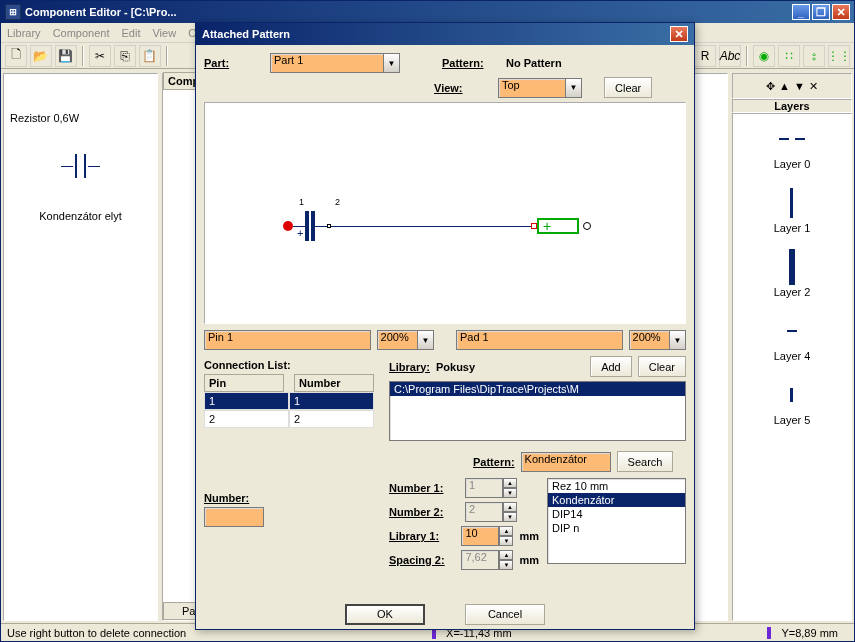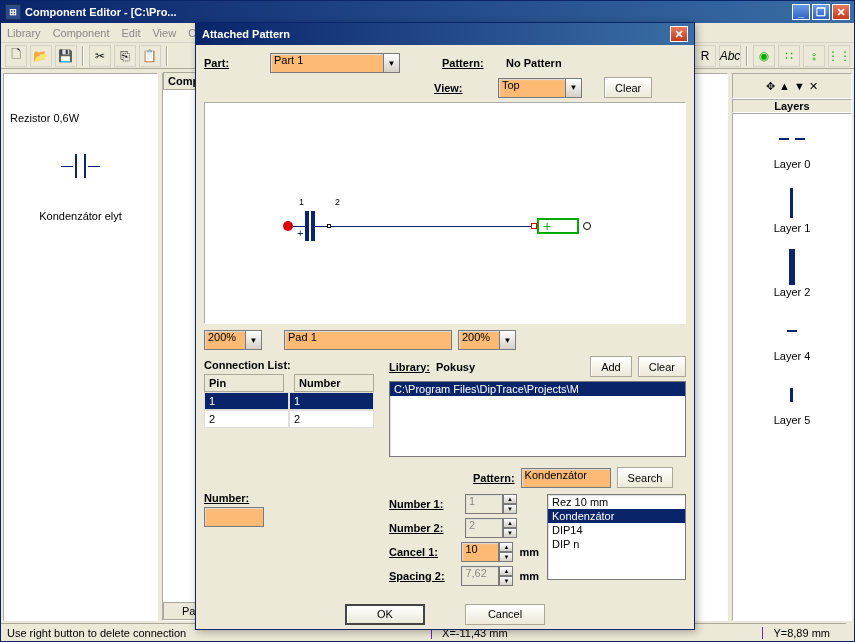--- a/index.html
+++ b/index.html
@@ -33,22 +33,22 @@
   .right-panel { width:120px; margin:2px; display:flex; flex-direction:column;}
   .nav-tools { height:26px; display:flex; align-items:center; gap:4px; justify-content:center; border:1px inset #fff;}
   .layers-title { text-align:center; font-weight:bold; border:1px inset #fff; background:#ece9d8;}
   .layers-list { flex:1; background:#fff; border:1px inset #fff; padding:6px; display:flex; flex-direction:column; gap:14px; align-items:center;}
   .layer-item { text-align:center; }
   .layer-item .lsym { height:38px; display:flex; align-items:center; justify-content:center;}
   .vbar-thin { width:3px; height:30px; background:#0a246a;}
   .vbar-thick { width:6px; height:36px; background:#0a246a;}
   .hdash { width:18px; height:2px; background:#0a246a;}
 
-  .statusbar { position:absolute; bottom:0; left:0; right:8px; height:18px; background:#ece9d8; border-top:1px solid #aca899; display:flex; align-items:center; padding:0 6px; font-size:11px;}
-  .statusbar .coord { margin-left:auto; padding:0 10px; border-left:1px solid #6d28d9;}
+  .statusbar { position:absolute; bottom:0; left:0; right:0; height:18px; background:#ece9d8; border-top:1px solid #aca899; display:flex; align-items:center; padding:0 6px; font-size:11px;}
+  .statusbar .coord { margin-left:auto; padding:0 10px; border-left:4px solid #6d28d9;}
 
   
   .dialog { position:absolute; top:22px; left:195px; width:500px; height:608px; border:1px solid #0a246a; background:#ece9d8; box-shadow:2px 2px 8px rgba(0,0,0,0.3);}
   .dialog .dlg-title { height:22px; background:linear-gradient(to right,#0a246a,#3a6ea5); color:#fff; font-weight:bold; display:flex; align-items:center; padding:0 6px;}
   .dlg-close { margin-left:auto; width:18px; height:16px; background:linear-gradient(#e87a5c,#c23a1a); border:1px solid #fff; display:flex;align-items:center;justify-content:center; }
   .dlg-body { position:absolute; top:22px; left:0; right:0; bottom:30px; padding:8px;}
   .dlg-footer { position:absolute; bottom:0; left:0; right:0; height:30px; display:flex; align-items:center; justify-content:center; gap:40px;}
 
   .btn { height:21px; border:1px solid #aca899; background:linear-gradient(#fff,#ece9d8); padding:0 16px; font-size:11px; display:inline-flex; align-items:center; justify-content:center; box-shadow:inset 1px 1px 0 #fff;}
   .btn.default { border:2px solid #444;}
@@ -251,20 +251,21 @@
         <div style="width:4px;height:4px;border:1px solid #000"></div>
         <div class="wire"></div>
         <div class="pad-sq"></div>
         <div class="pad-sym"></div>
         <div style="width:4px"></div>
         <div class="pad-o"></div>
       </div>
     </div>
 
     <div class="row" style="margin-top:6px">
+      <div class="field" style="width:168px">Pin 1</div>
       <div class="combo" style="width:58px">
         <div class="field">200%</div>
         <div class="cbtn">▼</div>
       </div>
       <div style="width:10px"></div>
       <div class="field" style="width:168px">Pad 1</div>
       <div class="combo" style="width:58px">
         <div class="field">200%</div>
         <div class="cbtn">▼</div>
       </div>
@@ -295,21 +296,21 @@
       </div>
 
       <div class="rcol">
         <div class="row">
           <label class="fl">Library:</label>
           <span style="font-weight:bold">Pokusy</span>
           <div style="flex:1"></div>
           <div class="btn small">Add</div>
           <div class="btn small">Clear</div>
         </div>
-        <div class="listbox" style="height:76px">
+        <div class="listbox" style="height:60px">
           <div class="li sel">C:\Program Files\DipTrace\Projects\M</div>
         </div>
         <div class="row" style="margin-top:10px">
           <div style="width:78px"></div>
           <label class="fl">Pattern:</label>
           <div class="field" style="width:90px">Kondenzátor</div>
           <div class="btn small">Search</div>
         </div>
 
         <div style="display:flex; gap:8px; margin-top:6px">
@@ -328,21 +329,21 @@
               <label class="fl" style="width:70px">Number 2:</label>
               <div class="spin">
                 <div class="field disabled">2</div>
                 <div class="spbtns">
                     <div>▲</div>
                     <div>▼</div>
                   </div>
               </div>
             </div>
             <div class="row">
-              <label class="fl" style="width:70px">Cancel 1:</label>
+              <label class="fl" style="width:70px">Library 1:</label>
               <div class="spin">
                 <div class="field">10</div>
                 <div class="spbtns">
                     <div>▲</div>
                     <div>▼</div>
                   </div>
               </div>
               <span style="font-weight:bold">mm</span>
             </div>
             <div class="row">

